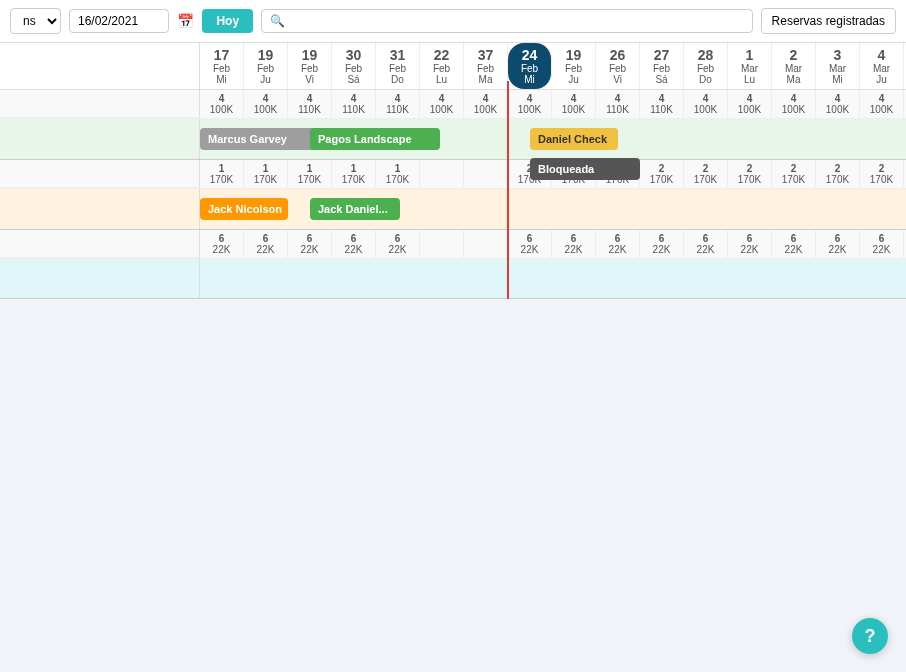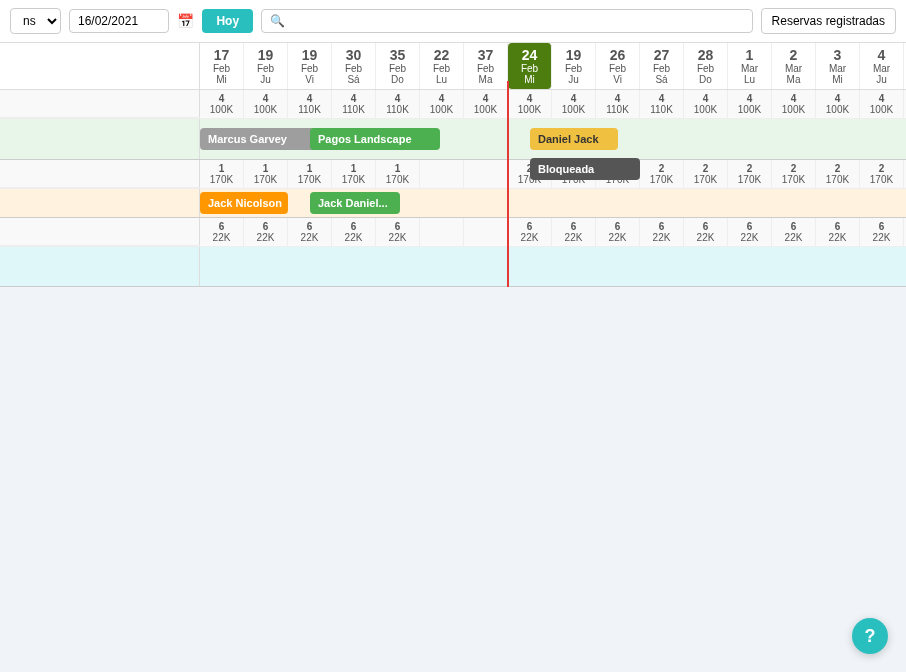--- a/index.html
+++ b/index.html
@@ -90,23 +90,23 @@
     .date-cell {
       min-width: 44px;
       width: 44px;
       text-align: center;
       padding: 4px 2px;
       border-right: 1px solid #eee;
       font-size: 11px;
       color: #555;
     }
     .date-cell.today {
-      background: #4d7c0f;
+      background: #0c4a6e;
       color: #fff;
-      border-radius: 4px;
+      border-radius: 16px;
     }
     .date-cell .day-num {
       font-size: 14px;
       font-weight: bold;
       display: block;
     }
     .date-cell .month-abbr {
       display: block;
       font-size: 10px;
     }
@@ -284,21 +284,21 @@
           <span class="day-num">19</span>
           <span class="month-abbr">Feb</span>
           <span class="day-abbr">Vi</span>
         </div>
         <div class="date-cell">
           <span class="day-num">30</span>
           <span class="month-abbr">Feb</span>
           <span class="day-abbr">Sá</span>
         </div>
         <div class="date-cell">
-          <span class="day-num">35</span>
+          <span class="day-num">31</span>
           <span class="month-abbr">Feb</span>
           <span class="day-abbr">Do</span>
         </div>
         <div class="date-cell">
           <span class="day-num">22</span>
           <span class="month-abbr">Feb</span>
           <span class="day-abbr">Lu</span>
         </div>
         <div class="date-cell">
           <span class="day-num">37</span>
@@ -429,21 +429,21 @@
 
     <div class="section-row" style="background:#e8f5e9;">
       <div class="section-label bg-light-green"></div>
       <div class="room-cells bg-light-green" style="flex:1; position:relative; height:40px;">
 
         <div class="booking-bar" style="left:0px; width:198px; background:#9e9e9e;">
           <span>Marcus Garvey</span>
         </div>
 
         <div class="booking-bar" style="left:330px; width:88px; background:#f0c040; color:#333;">
-          <span>Daniel Jack</span>
+          <span>Daniel Check</span>
         </div>
 
         <div class="booking-bar" style="left:110px; width:130px; background:#4caf50;">
           <span>Pagos Landscape</span>
         </div>
 
         <div class="booking-bar" style="left:330px; width:110px; background:#555; margin-top:20px; top:75%;">
           <span>Bloqueada</span>
         </div>
       </div>
@@ -510,21 +510,21 @@
           </div>
           <div class="price-cell">
             <span style="display:block;font-weight:bold;">2</span>
             <span style="display:block;">170K</span>
           </div>
           <div class="price-cell"></div>
         </div>
     </div>
     <div class="section-row" style="background:#fff3e0;">
       <div class="section-label bg-light-orange"></div>
-      <div class="room-cells bg-light-orange" style="flex:1; position:relative; height:28px;">
+      <div class="room-cells bg-light-orange" style="flex:1; position:relative; height:40px;">
 
         <div class="booking-bar" style="left:0px; width:88px; background:#ff9800;">
           <span>Jack Nicolson</span>
         </div>
 
         <div class="booking-bar" style="left:110px; width:90px; background:#4caf50;">
           <span>Jack Daniel...</span>
         </div>
       </div>
     </div>

